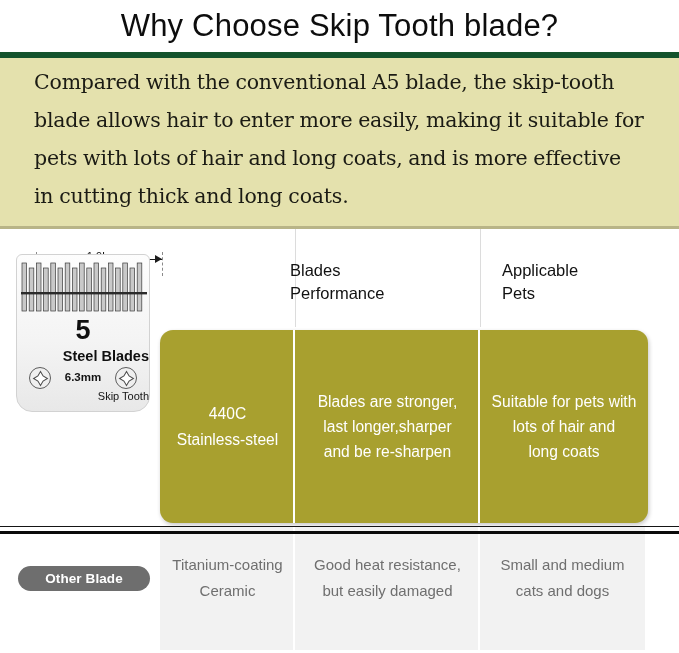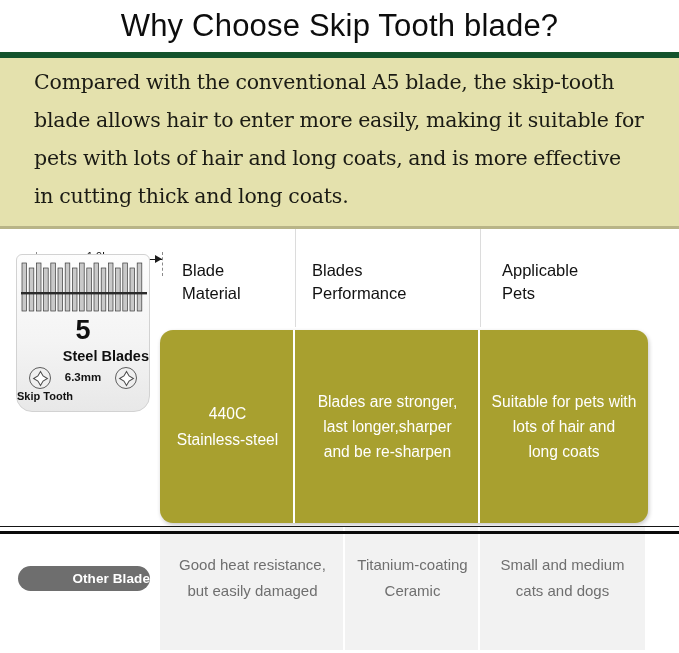--- a/index.html
+++ b/index.html
@@ -177,21 +177,21 @@
   .gray-pill {
     position: absolute;
     left: 18px;
     top: 337px;
     width: 132px;
     height: 25px;
     background: #6e6e6e;
     border-radius: 13px;
     display: flex;
     align-items: center;
-    justify-content: flex-end;
+    justify-content: center;
     z-index: 5;
   }
   .gray-pill span {
     color: #ffffff;
     font-size: 13.5px;
     font-weight: bold;
     letter-spacing: 0.1px;
   }
 
   
@@ -287,23 +287,23 @@
     top: 116px;
     text-align: center;
     font-size: 11.5px;
     font-weight: bold;
     color: #131313;
   }
   .blade-skip {
     position: absolute;
     left: 0; right: 0;
     top: 135px;
-    text-align: left;
+    text-align: right;
     font-size: 11px;
-    font-weight: bold;
+    font-weight: normal;
     color: #131313;
   }
   .screw {
     position: absolute;
     top: 112px;
     width: 22px;
     height: 22px;
     border: 1.5px solid #5d5d5d;
     border-radius: 50%;
     background: #efefef;
@@ -339,25 +339,21 @@
 <div class="desc-banner">
   <p>Compared with the conventional A5 blade, the skip-tooth blade allows hair to enter more easily, making it suitable for pets with lots of hair and long coats, and is more effective in cutting thick and long coats.</p>
 </div>
 
 <div class="compare">
 
   <div class="header-row">
     <div class="vdiv" style="left:295px; top:0; height:98px;"></div>
     <div class="vdiv" style="left:480px; top:0; height:98px;"></div>
 
-    <div class="header-cell" style="left:160px; width:135px;">
-      <div class="hc-text">Blade
-Material</div>
-    </div>
-    <div class="header-cell" style="left:300px; width:185px;padding-left:12px;">
+    <div class="header-cell" style="left:278px; width:185px;padding-left:12px;">
       <div class="hc-text">Blades
 Performance</div>
     </div>
     <div class="header-cell" style="left:480px; width:168px;">
       <div class="hc-text">Applicable
 Pets</div>
     </div>
   </div>
 
   <div class="olive-row">
@@ -376,28 +372,28 @@
       <div class="oc-text">Suitable for pets with
 lots of hair and
 long coats</div>
     </div>
   </div>
 
   <div class="black-rule-thin"></div>
   <div class="black-rule"></div>
 
   <div class="other-row">
+    <div class="other-cell" style="width:135px;">
+      <div class="otc-text">Titanium-coating
+Ceramic</div>
+      <div class="other-sep"></div>
+    </div>
     <div class="other-cell" style="width:185px;">
       <div class="otc-text">Good heat resistance,
 but easily damaged</div>
-      <div class="other-sep"></div>
-    </div>
-    <div class="other-cell" style="width:135px;">
-      <div class="otc-text">Titanium-coating
-Ceramic</div>
       <div class="other-sep"></div>
     </div>
     <div class="other-cell" style="width:165px;">
       <div class="otc-text">Small and medium
 cats and dogs</div>
     </div>
   </div>
 
   <div class="gray-pill">
     <span>Other Blade</span>

